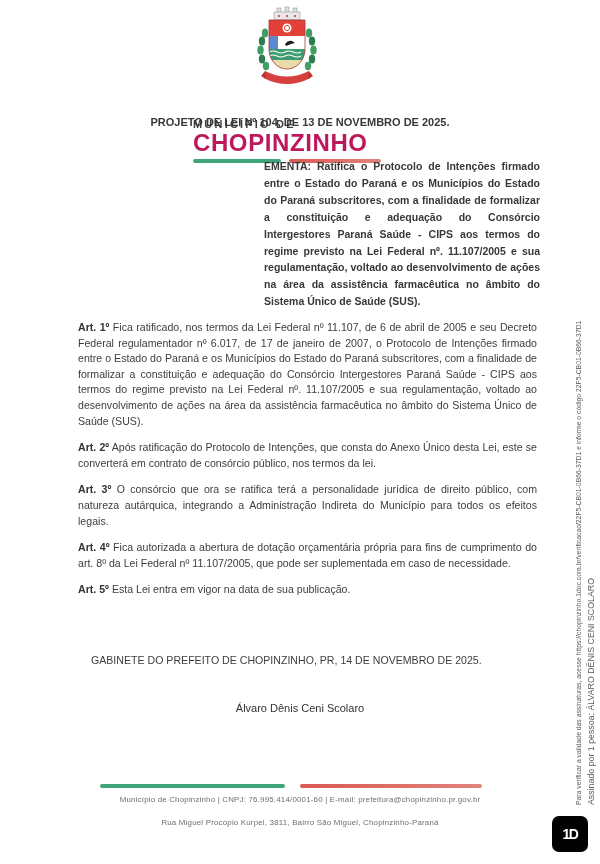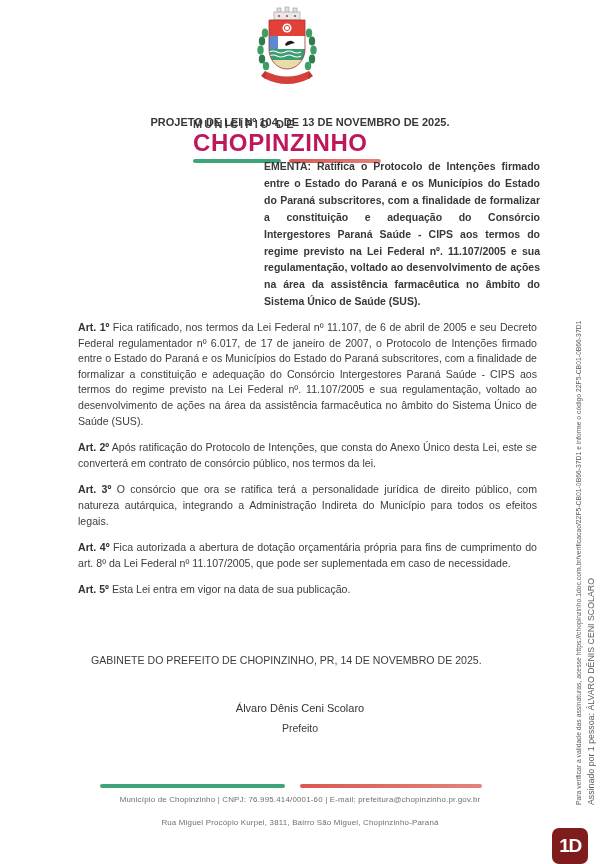--- a/index.html
+++ b/index.html
@@ -74,25 +74,25 @@
     display: flex; flex-direction: row; align-items: stretch;
   }
   .side-sig .vline {
     writing-mode: vertical-rl; transform: rotate(180deg);
     white-space: nowrap; color: #5a5a5a; overflow: hidden;
   }
   .side-sig .verify { font-size: 6.8px; width: 11px; }
   .side-sig .signed { font-size: 8.8px; width: 12px; }
   
   .brand-logo {
-    position: absolute; right: 12px; bottom: 0;
+    position: absolute; right: 12px; bottom: 12px;
     width: 36px; height: 36px; border-radius: 7px;
-    background: #7f1d1d; color: #fff;
+    background: #000000; color: #fff;
     display: flex; align-items: center; justify-content: center;
-    font-size: 19px; font-weight: 800; letter-spacing: -1.5px;
+    font-size: 14px; font-weight: 800; letter-spacing: -1.5px;
     font-family: "Liberation Sans", sans-serif;
   }
 </style>
 </head>
 <body>
 
 <div class="page">
 
   <div class="logo-row">
     <svg class="crest" viewBox="0 0 64 86" aria-hidden="true">
@@ -158,21 +158,20 @@
   <div class="articles">
     <p><b>Art. 1º</b><span> Fica ratificado, nos termos da Lei Federal nº 11.107, de 6 de abril de 2005 e seu Decreto Federal regulamentador nº 6.017, de 17 de janeiro de 2007, o Protocolo de Intenções firmado entre o Estado do Paraná e os Municípios do Estado do Paraná subscritores, com a finalidade de formalizar a constituição e adequação do Consórcio Intergestores Paraná Saúde - CIPS aos termos do regime previsto na Lei Federal nº. 11.107/2005 e sua regulamentação, voltado ao desenvolvimento de ações na área da assistência farmacêutica no âmbito do Sistema Único de Saúde (SUS).</span></p>
     <p><b>Art. 2º</b><span> Após ratificação do Protocolo de Intenções, que consta do Anexo Único desta Lei, este se converterá em contrato de consórcio público, nos termos da lei.</span></p>
     <p><b>Art. 3º</b><span> O consórcio que ora se ratifica terá a personalidade jurídica de direito público, com natureza autárquica, integrando a Administração Indireta do Município para todos os efeitos legais.</span></p>
     <p><b>Art. 4º</b><span> Fica autorizada a abertura de dotação orçamentária própria para fins de cumprimento do art. 8º da Lei Federal nº 11.107/2005, que pode ser suplementada em caso de necessidade.</span></p>
     <p><b>Art. 5º</b><span> Esta Lei entra em vigor na data de sua publicação.</span></p>
   </div>
 
   <div class="gabinete">GABINETE DO PREFEITO DE CHOPINZINHO, PR, 14 DE NOVEMBRO DE 2025.</div>
   <div class="sig-name">Álvaro Dênis Ceni Scolaro</div>
-  <div class="sig-role">Prefeito</div>
 
   <div class="footer">
     <div class="bars">
       <div class="bar-green"></div>
       <div class="bar-red"></div>
     </div>
     <div class="line1">Município de Chopinzinho | CNPJ: 76.995.414/0001-60 | E-mail: prefeitura@chopinzinho.pr.gov.br</div>
     <div class="line2">Rua Miguel Procópio Kurpel, 3811, Bairro São Miguel, Chopinzinho-Paraná</div>
   </div>
 

